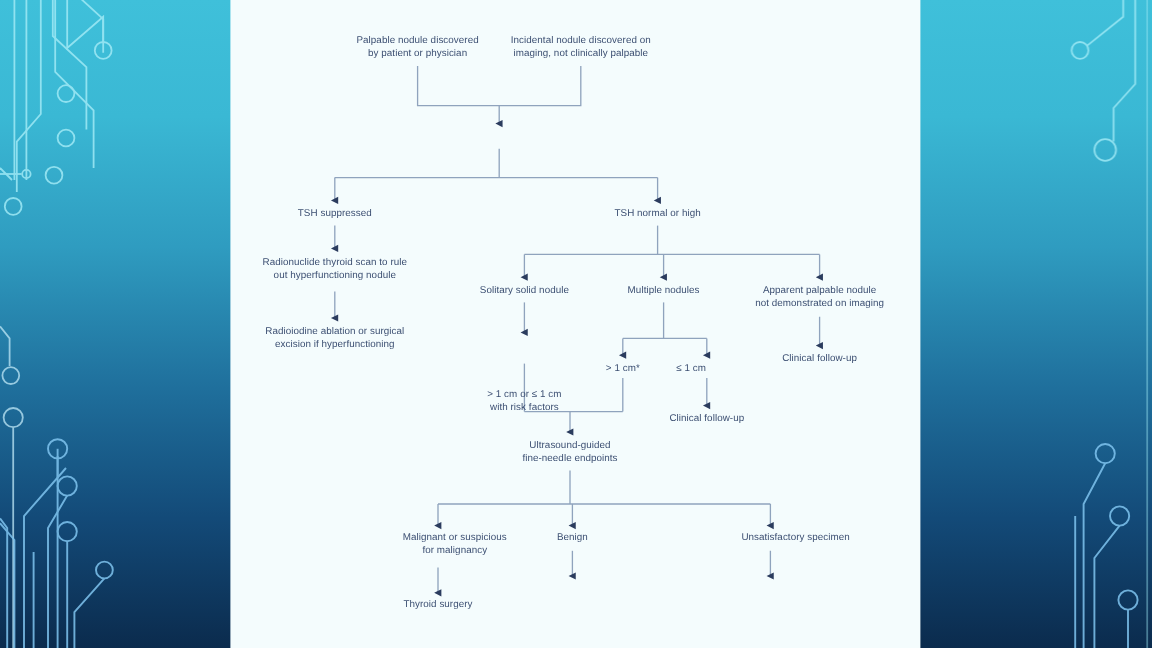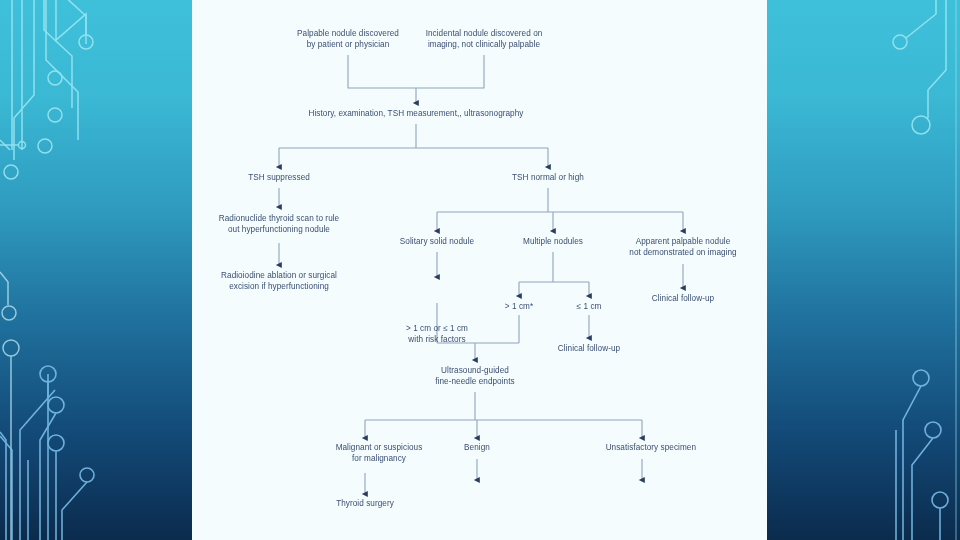--- a/index.html
+++ b/index.html
@@ -174,21 +174,20 @@
         <path d="M 450 459 L 450 480" marker-end="url(#arw)"></path>
       </g>
     </svg>
 
     <div class="node" style="left:156px; top:28px;  width:140px;">Palpable nodule  discovered
 by patient  or physician</div>
 
     <div class="node" style="left:292px; top:28px;  width:150px;">Incidental nodule discovered on
 imaging, not clinically palpable</div>
 
-    <div class="node" style="left:224px; top:108px; width:300px;">History, examination, TSH measurement,, ultrasonography</div>
 
     <div class="node" style="left:87px;  top:172px; width:140px;">TSH suppressed</div>
 
     <div class="node" style="left:356px; top:172px; width:140px;">TSH normal or high</div>
 
     <div class="node" style="left:87px;  top:213px; width:160px;">Radionuclide thyroid scan to rule
 out hyperfunctioning nodule</div>
 
     <div class="node" style="left:87px;  top:270px; width:160px;">Radioiodine ablation or surgical
 excision if hyperfunctioning</div>
@@ -198,34 +197,34 @@
     <div class="node" style="left:361px; top:236px; width:100px;">Multiple nodules</div>
 
     <div class="node" style="left:491px; top:236px; width:136px;">Apparent palpable nodule
 not demonstrated on imaging</div>
 
     <div class="node" style="left:245px; top:282px; width:106px;margin-top:41px;">&gt; 1 cm or ≤ 1 cm
 with risk factors</div>
 
     <div class="node" style="left:327px; top:301px; width:62px;">&gt; 1 cm*</div>
 
-    <div class="node" style="left:397px; top:301px; width:62px;">≤ 1 cm</div>
+    <div class="node" style="left:384px; top:301px; width:62px;">≤ 1 cm</div>
 
     <div class="node" style="left:491px; top:293px; width:110px;">Clinical follow-up</div>
 
     <div class="node" style="left:397px; top:343px; width:110px;">Clinical follow-up</div>
 
     <div class="node" style="left:283px; top:365px; width:120px;">Ultrasound-guided
 fine-needle endpoints</div>
 
     <div class="node" style="left:187px; top:442px; width:130px;">Malignant  or suspicious
 for malignancy</div>
 
     <div class="node" style="left:285px; top:442px; width:80px;">Benign</div>
 
-    <div class="node" style="left:434px; top:442px; width:140px;text-align:right;">Unsatisfactory specimen</div>
+    <div class="node" style="left:471px; top:442px; width:140px;">Unsatisfactory specimen</div>
 
     <div class="node" style="left:173px; top:498px; width:120px;">Thyroid surgery</div>
 
 
 
   </div>
 </div>
 
 </body></html>

